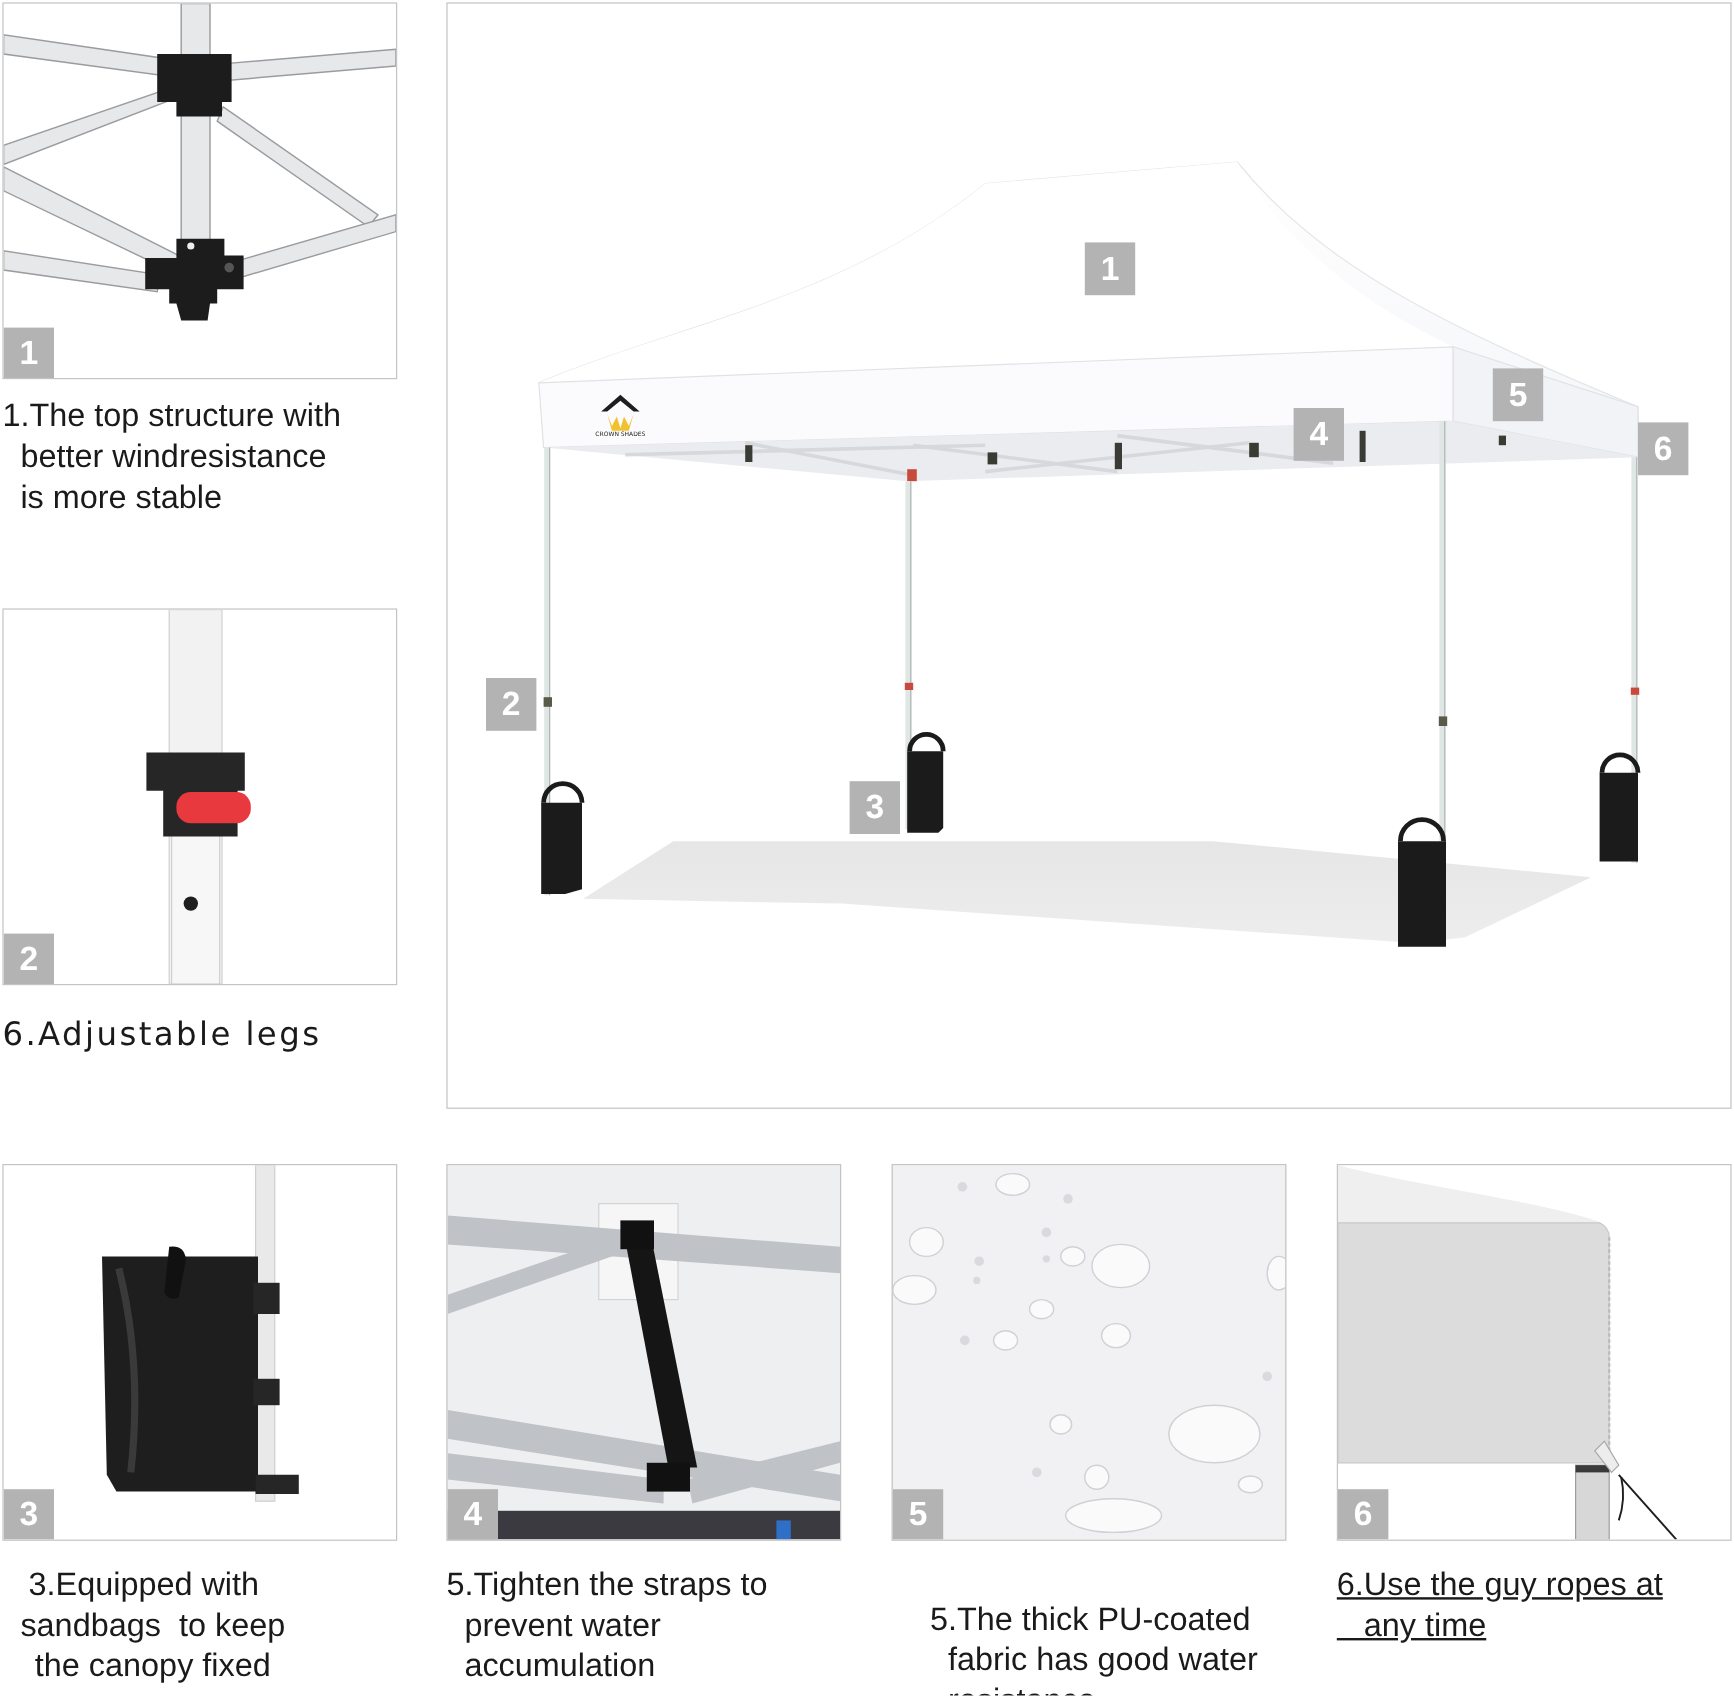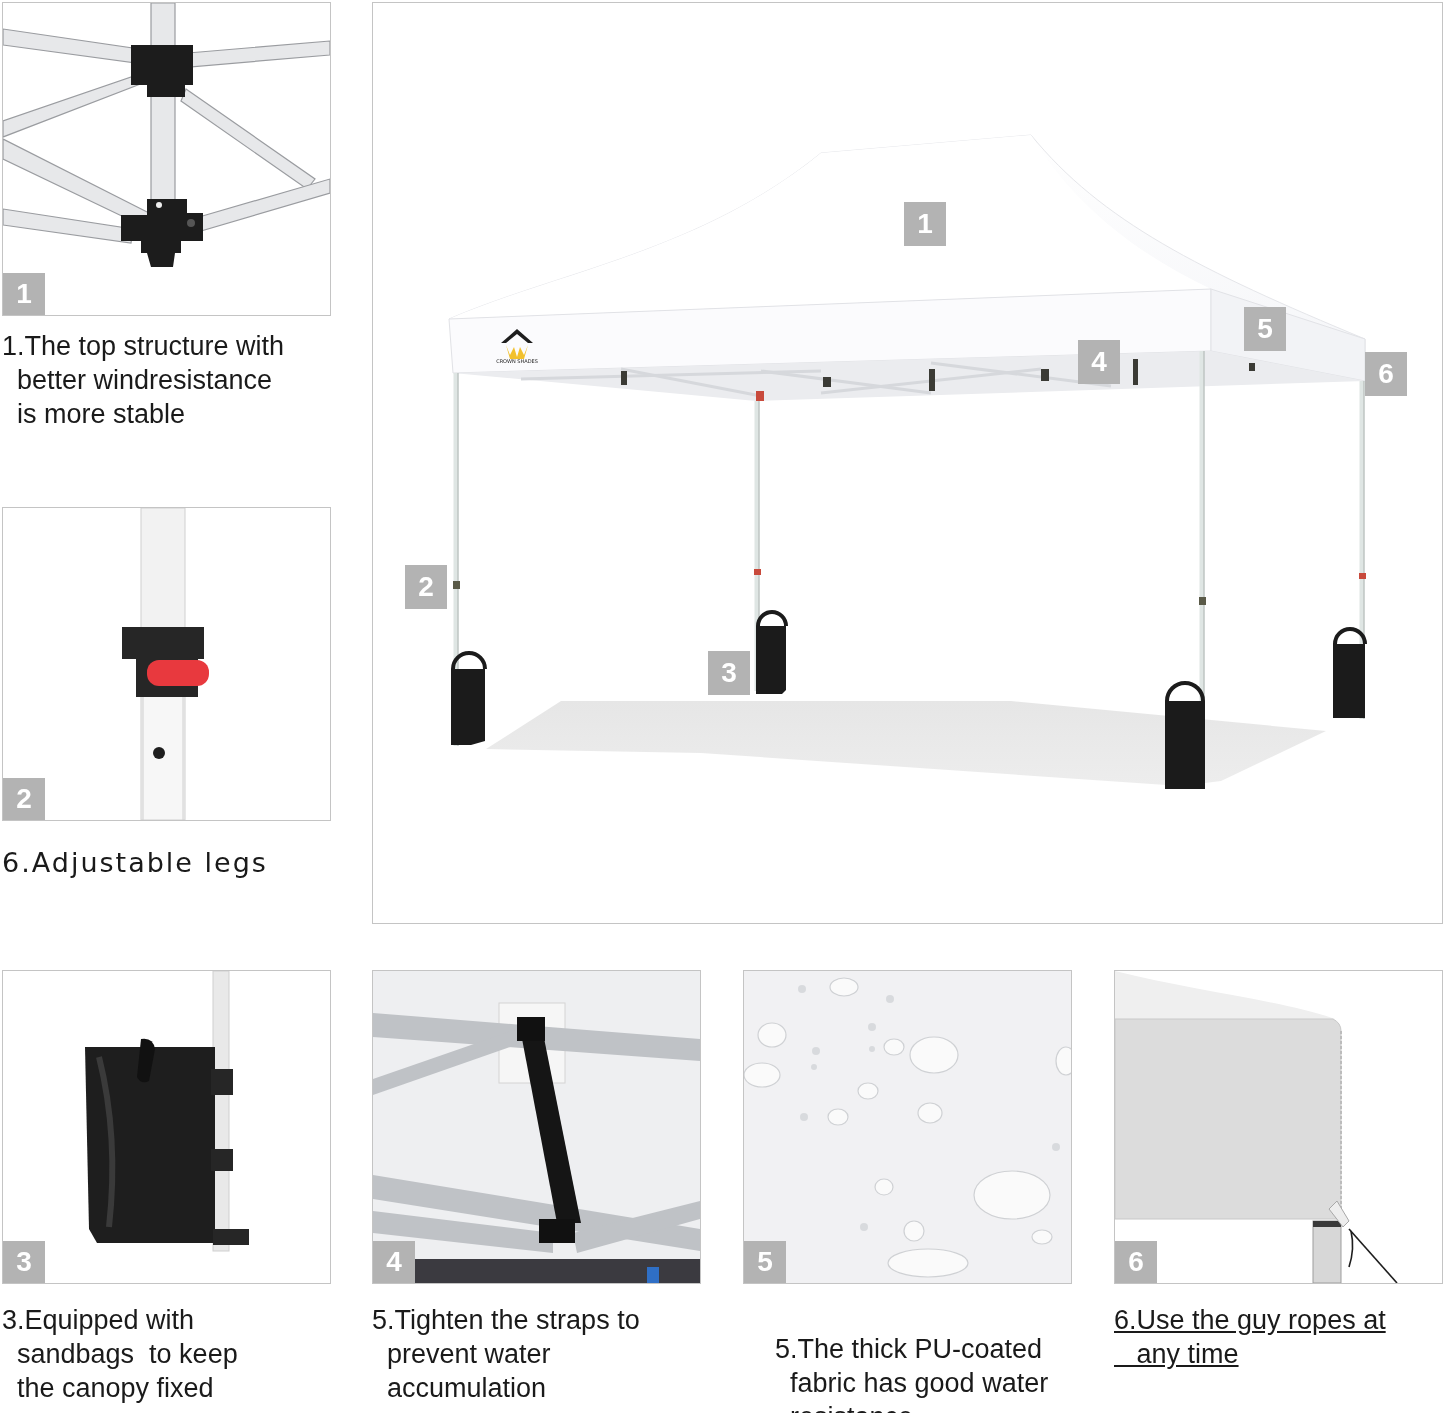--- a/index.html
+++ b/index.html
@@ -141,21 +141,21 @@
     <rect x="210" y="0" width="16" height="280" fill="#e9e9e9" stroke="#cfcfcf"></rect>
     <path d="M82,76 h130 v196 h-118 l-8,-14 z" fill="#1e1e1e"></path>
     <path d="M210,258 h36 v16 h-36 z" fill="#262626"></path>
     <rect x="208" y="98" width="22" height="26" fill="#262626"></rect>
     <rect x="208" y="178" width="22" height="22" fill="#262626"></rect>
     <path d="M138,68 q12,-2 14,10 l-6,32 q-8,4 -12,-4 z" fill="#111"></path>
     <path d="M96,86 q20,80 10,170" stroke="#3a3a3a" stroke-width="6" fill="none"></path>
   </svg>
   <div class="badge corner-badge">3</div>
 </div>
-<div class="caption narrow" style="left:2px;top:1303px;">3.Equipped with
+<div class="caption narrow" style="left:2px;top:1303px;text-align:center;">3.Equipped with
   sandbags  to keep
   the canopy fixed</div>
 
 <div class="panel" style="left:372px;top:970px;width:329px;height:314px;background:#eeeff2;">
   <svg width="327" height="312" viewBox="0 0 327 312">
     <rect x="0" y="0" width="327" height="312" fill="#eeeff1"></rect>
     <rect x="126" y="32" width="66" height="80" fill="#f6f6f6" stroke="#d4d4d4"></rect>
     <g fill="#bfc2c6">
       <polygon points="0,42 327,68 327,90 0,66"></polygon>
       <polygon points="0,108 150,56 154,70 0,124"></polygon>

